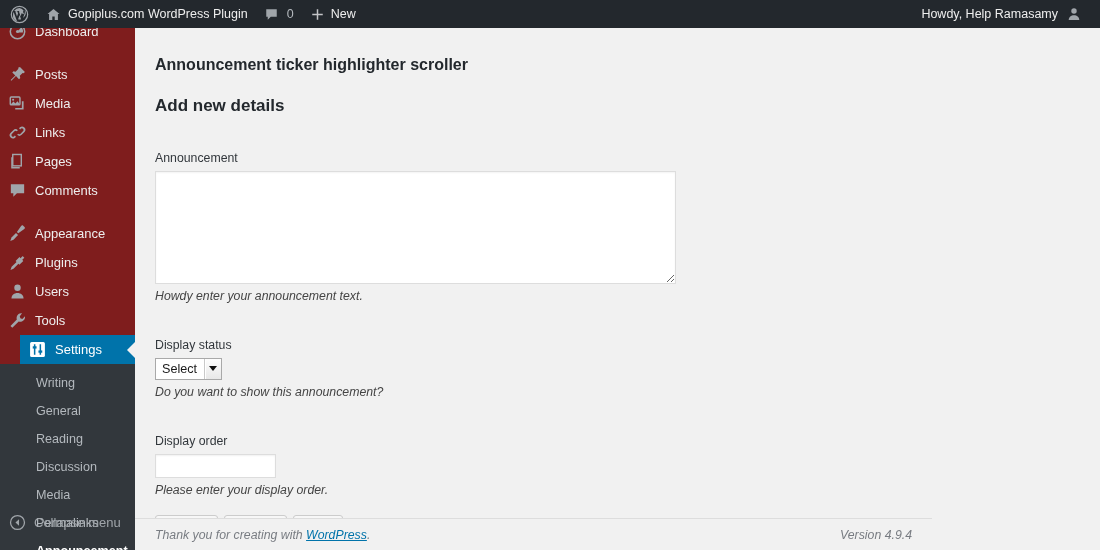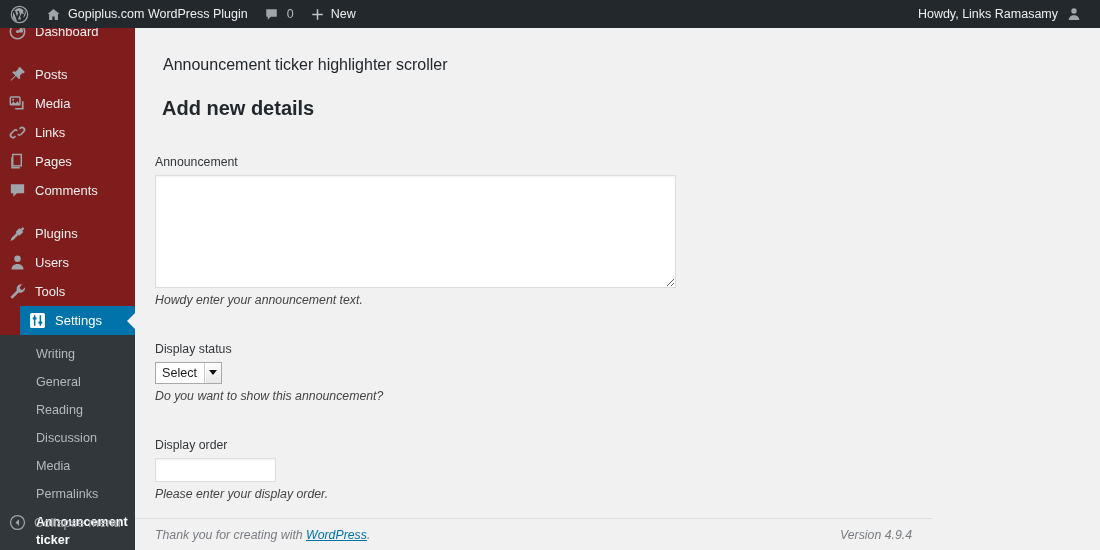--- a/index.html
+++ b/index.html
@@ -115,31 +115,31 @@
   #wpcontent {
     position: absolute; top: 28px; left: 135px;
     width: 965px; height: 522px;
     background: #f1f1f1;
   }
   #wpbody {
     padding: 10px 20px 0 20px;
   }
   h1.page-title {
     font-size: 16px;
-    font-weight: 400;
+    font-weight: 700;
     color: #23282d;
-    margin: 8px 0 0 8px;
+    margin: 8px 0 0 0;
     padding: 9px 0 4px 0;
     line-height: 1.3;
   }
   h3.sub-title {
-    font-size: 20px;
+    font-size: 17px;
     font-weight: 700;
     color: #23282d;
-    margin: 14px 0 0 7px;
+    margin: 14px 0 0 0;
     padding: 0;
     line-height: 1.4;
   }
   .field-label {
     font-size: 12.3px;
     color: #32373c;
     margin-top: 33px;
     margin-bottom: 4px;
     line-height: 1.3;
   }
@@ -290,21 +290,21 @@
     <span>
       <svg class="plus-ico" width="15" height="15" viewBox="0 0 20 20" aria-hidden="true">
         <path d="M9 3h2v6h6v2h-6v6H9v-6H3V9h6V3z" fill="#c3c4c7"></path>
       </svg>
     </span>
     <span class="lbl">New</span>
   </div>
 
   <div id="ab-right">
     <div class="ab-item">
-      <span class="lbl">Howdy, Links Ramasamy</span>
+      <span class="lbl">Howdy, Help Ramasamy</span>
       <span>
         <svg class="avatar-ico" width="16" height="16" viewBox="0 0 20 20" aria-hidden="true">
           <circle cx="10" cy="6.3" r="3.4" fill="#a0a5aa"></circle>
           <path d="M3.4 17.5c0-3.7 3-6 6.6-6s6.6 2.3 6.6 6H3.4z" fill="#a0a5aa"></path>
         </svg>
       </span>
     </div>
   </div>
 </div>
 
@@ -359,20 +359,29 @@
       </div>
       <div class="menu-top">
         <span class="mi-icon">
           <svg width="19" height="19" viewBox="0 0 20 20">
             <path d="M3 3.4h14v9.6h-7.6l-3.8 3.6v-3.6H3V3.4z" fill="currentColor"></path>
           </svg>
         </span>
         <span class="mi-label">Comments</span>
       </div>
       <div class="menu-sep"></div>
+      <div class="menu-top">
+        <span class="mi-icon">
+          <svg width="19" height="19" viewBox="0 0 20 20">
+            <path d="M17.4 3.2c.7.7.5 1.6-.6 2.4l-6 4.2-1.4-1.4 4.2-6c.8-1.1 1.7-1.3 2.4-.6l1.4 1.4z" fill="currentColor"></path>
+            <path d="M8.4 9.4l2.2 2.2-4.8 4.9-3.4 1.3 1.3-3.5 4.7-4.9z" fill="currentColor"></path>
+          </svg>
+        </span>
+        <span class="mi-label">Appearance</span>
+      </div>
       <div class="menu-top">
         <span class="mi-icon">
           <svg width="19" height="19" viewBox="0 0 20 20">
             <path d="M14.6 2.4l2.6 2.6-2.2 2.2 1.1 1.1-4.1 4.1-1-1-5.2 5.2-3.2 1.2 1.2-3.2 5.2-5.2-1-1L12.1 4.3l1.1 1.1 2.2-2.2z" fill="currentColor"></path>
           </svg>
         </span>
         <span class="mi-label">Plugins</span>
       </div>
       <div class="menu-top">
         <span class="mi-icon">

